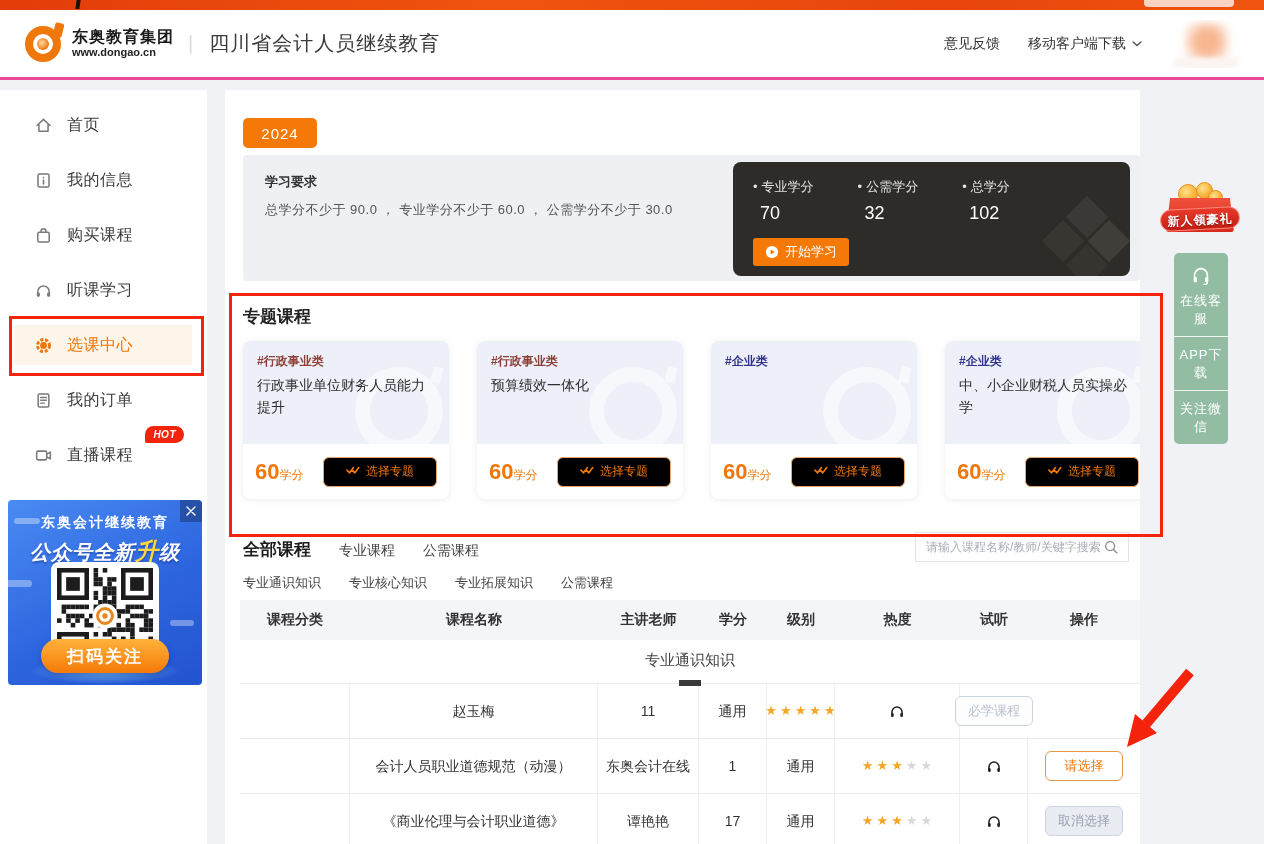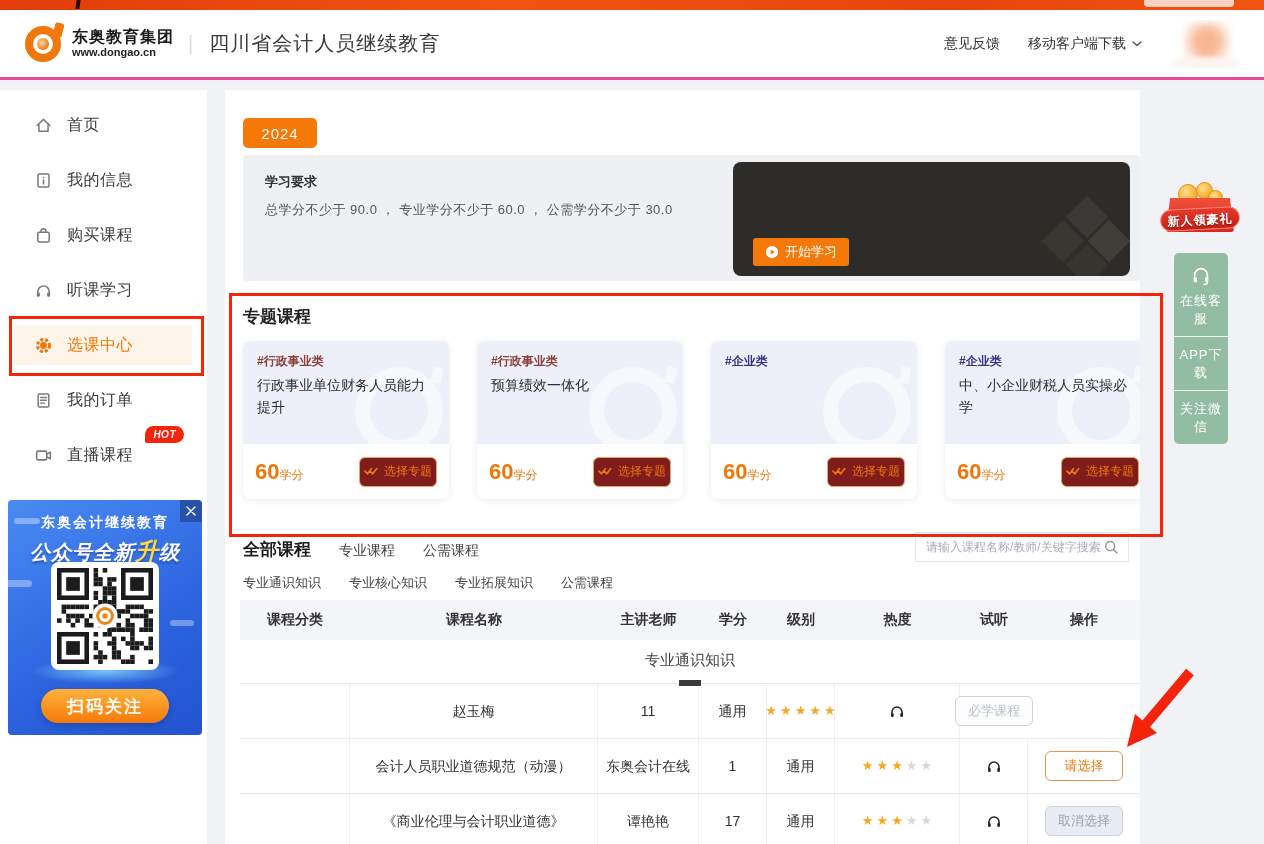--- a/index.html
+++ b/index.html
@@ -42,21 +42,21 @@
     width:178px;padding-left:20px;box-sizing:border-box;cursor:pointer;}
   .nav-item .nav-icon{width:19px;height:19px;display:inline-flex;}
   .nav-item .nav-icon svg{width:19px;height:19px;}
   .nav-label{font-size:16px;color:#3c3c3c;letter-spacing:.5px;}
   .nav-item.active{background:#fdf4ea;}
   .nav-item.active .nav-label{color:#f0770a;}
   .hot-badge{position:absolute;right:8px;top:-9px;background:#f3230c;color:#fff;font-size:10px;font-weight:bold;
     font-style:italic;padding:3px 8px;border-radius:10px 10px 10px 2px;letter-spacing:.5px;}
 
   
-  .promo{position:absolute;left:8px;top:410px;width:194px;height:235px;border-radius:4px;overflow:hidden;
+  .promo{position:absolute;left:8px;top:410px;width:194px;height:185px;border-radius:4px;overflow:hidden;
     background:linear-gradient(150deg,#4a8bf2,#2e66e0 55%,#2353cf);}
   .promo .cloud{position:absolute;background:rgba(255,255,255,.35);border-radius:8px;}
   .promo-close{position:absolute;right:0;top:0;width:22px;height:22px;background:rgba(20,40,90,.45);
     display:flex;align-items:center;justify-content:center;cursor:pointer;}
   .promo-close svg{width:10px;height:10px;}
   .promo-l1{margin-top:14px;text-align:center;color:#fff;font-size:14px;font-weight:bold;letter-spacing:2px;}
   .promo-l2{text-align:center;color:#fff;font-size:20px;font-weight:900;font-style:italic;letter-spacing:1px;margin-top:4px;
     text-shadow:0 2px 2px rgba(20,50,140,.5);}
   .promo-l2 .hi{color:#ffd83d;font-size:23px;}
   .promo-qr{position:absolute;left:50%;top:62px;transform:translateX(-50%);width:108px;height:108px;background:#fff;
@@ -98,22 +98,22 @@
   .tag-admin .card-tag{color:#8c4038;}
   .tag-ent .card-tag{color:#34348c;}
   .card-title{font-size:14px;color:#2f2f2f;line-height:1.55;margin-top:5px;position:relative;z-index:2;}
   .watermark{position:absolute;right:6px;top:26px;width:58px;height:58px;border-radius:50%;
     border:15px solid rgba(255,255,255,.55);z-index:1;}
   .watermark::after{content:"";position:absolute;right:-14px;top:-15px;width:10px;height:16px;
     background:rgba(255,255,255,.55);transform:rotate(12deg);}
   .card-bottom{height:55px;display:flex;align-items:center;justify-content:space-between;padding:0 12px;box-sizing:border-box;}
   .credits b{font-size:22px;color:#f0770a;font-weight:bold;}
   .credits i{font-size:12px;color:#f0770a;font-style:normal;}
-  .topic-btn{height:30px;padding:0 4px;background:#7f1d1d;border:1px solid #eba463;border-radius:6px;color:#f0770a;
-    font-size:12px;display:flex;align-items:center;gap:5px;cursor:pointer;font-family:Liberation Sans, sans-serif;}
+  .topic-btn{height:30px;padding:0 22px;background:#000000;border:1px solid #eba463;border-radius:6px;color:#f0770a;
+    font-size:12px;display:flex;align-items:center;gap:5px;cursor:pointer;font-family:Liberation Serif, serif;}
   .topic-btn svg{width:15px;height:10px;}
 
   
   .course-tabs{position:absolute;left:18px;top:448px;display:flex;align-items:baseline;gap:28px;}
   .tab{font-size:14px;color:#444;cursor:pointer;}
   .tab.active{font-size:17px;font-weight:bold;color:#1e1e1e;}
   .search{position:absolute;left:690px;top:442px;width:214px;height:30px;border:1px solid #e2e5ea;border-radius:0;
     background:#fff;display:flex;align-items:center;box-sizing:border-box;padding:0 8px;}
   .search input{flex:1;border:none;outline:none;font-size:12px;color:#333;font-family:inherit;min-width:0;}
   .search input::placeholder{color:#a9adb6;}
@@ -431,20 +431,34 @@
 
   <div class="main">
     <button class="year-tag">2024</button>
 
     <div class="req-card">
       <div class="req-title">学习要求</div>
       <div class="req-text">总学分不少于 90.0 ，  专业学分不少于 60.0 ，  公需学分不少于 30.0</div>
     </div>
 
     <div class="stats">
+      <div class="stats-list">
+          <div class="stat">
+            <div class="stat-label"><span class="bullet">•</span><span>专业学分</span></div>
+     <div class="stat-value">70</div>
+          </div>
+          <div class="stat">
+            <div class="stat-label"><span class="bullet">•</span><span>公需学分</span></div>
+     <div class="stat-value">32</div>
+          </div>
+          <div class="stat">
+            <div class="stat-label"><span class="bullet">•</span><span>总学分</span></div>
+     <div class="stat-value">102</div>
+          </div>
+        </div>
       <button class="start-btn">
         <svg viewBox="0 0 16 16">
             <circle cx="8" cy="8" r="7" fill="#fff"></circle>
             <path d="M6.4 5.1v5.8L11.2 8z" fill="#f0770a"></path>
           </svg>
         <span>开始学习</span>
       </button>
       <div class="cube c1"></div>
         <div class="cube c2"></div>
         <div class="cube c3"></div>

